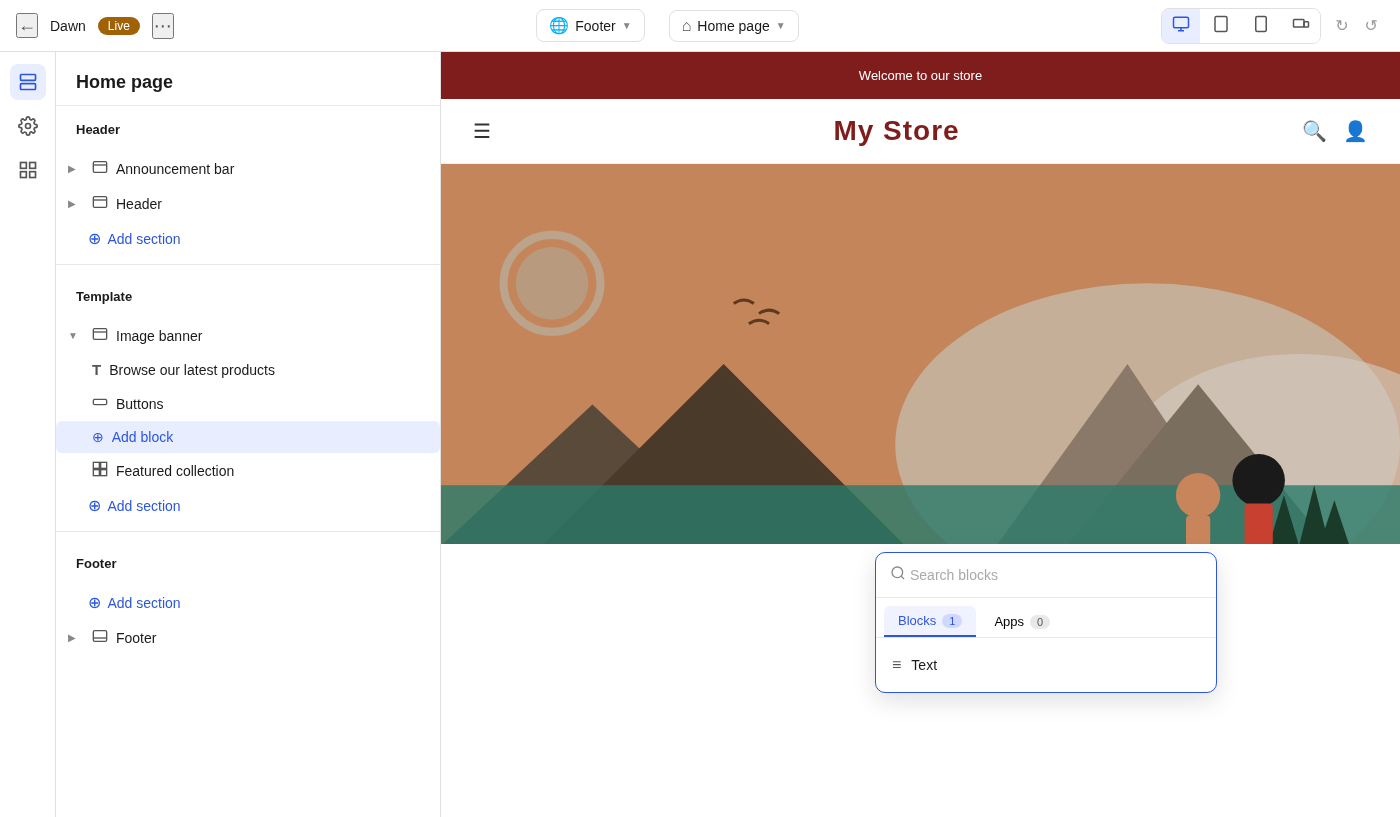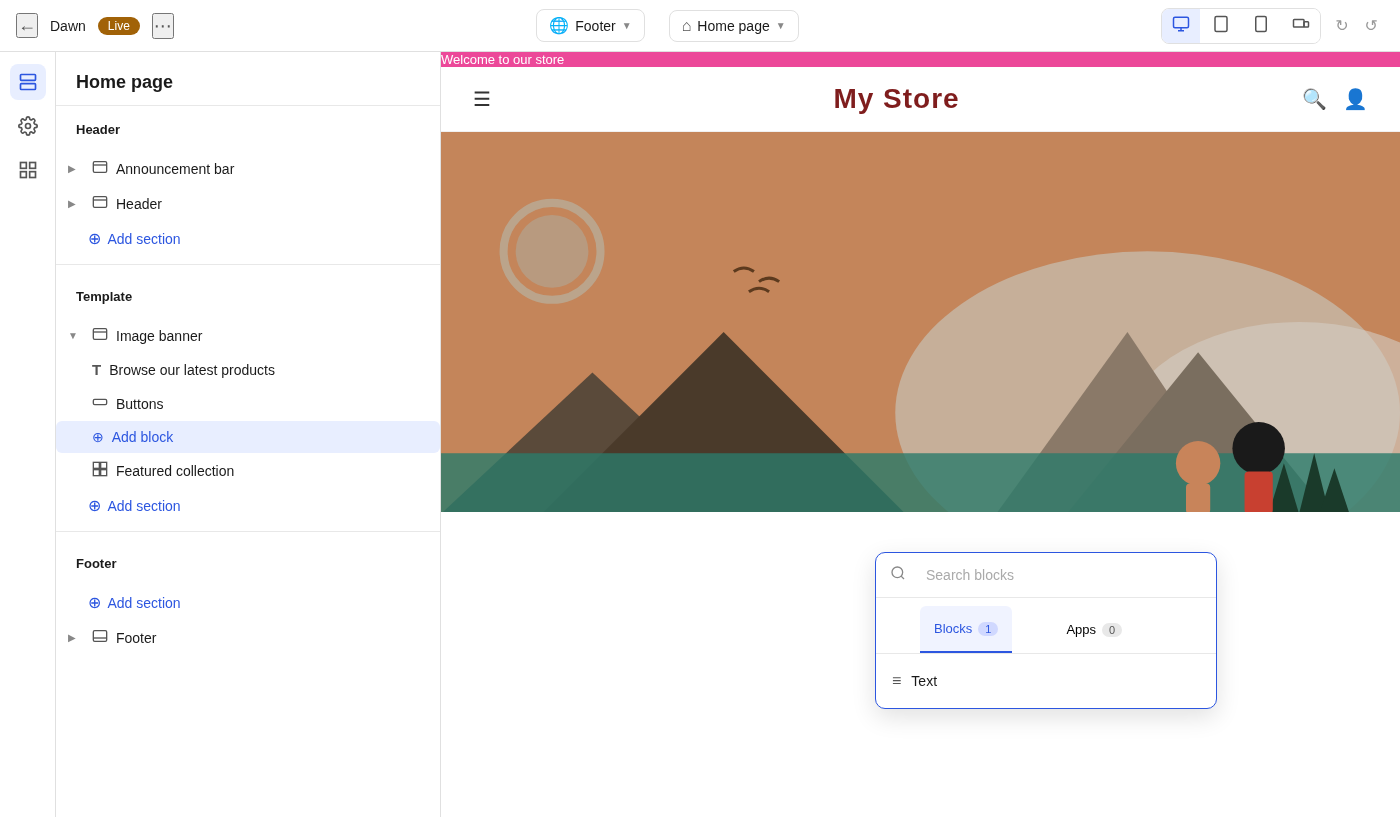--- a/index.html
+++ b/index.html
@@ -51,38 +51,38 @@
     .add-section-btn { display: flex; align-items: center; gap: 6px; padding: 8px 12px; cursor: pointer; color: #2c56e0; font-size: 14px; margin-left: 20px; }
     .add-icon { font-size: 16px; }
 
     .sidebar-divider { height: 1px; background: #e8e8e8; margin: 8px 0; }
 
     
     .preview-area { flex: 1; overflow: hidden; position: relative; background: #f0f0f0; }
     .preview-frame { width: 100%; height: 100%; background: #fff; overflow: hidden; position: relative; }
 
     
-    .store-announcement { background: #ec4899; color: #fff; padding: 0; font-size: 13px; }
+    .store-announcement { background: #7f1d1d; color: #fff; text-align: center; padding: 16px; font-size: 13px; }
     .store-nav { display: flex; align-items: center; justify-content: space-between; padding: 16px 32px; background: #fff; border-bottom: 1px solid #f0f0f0; }
     .store-menu-icon { font-size: 20px; color: #333; }
     .store-logo { font-size: 28px; font-weight: 700; color: #7f1d1d; letter-spacing: 1px; }
     .store-nav-icons { display: flex; gap: 16px; font-size: 20px; color: #333; }
 
     
     .hero-image { width: 100%; height: 380px; background: linear-gradient(135deg, #c4855a 0%, #8b5e3c 30%, #a0785a 50%, #d4a574 70%, #b8956a 100%); position: relative; overflow: hidden; }
 
     
     .popup-overlay { position: absolute; top: 0; left: 0; right: 0; bottom: 0; pointer-events: none; }
     .blocks-popup { position: absolute; top: 500px; left: 434px; width: 342px; background: #fff; border: 1.5px solid #2c56e0; border-radius: 10px; box-shadow: 0 8px 24px rgba(0,0,0,0.12); pointer-events: all; }
-    .popup-search { display: flex; align-items: center; gap: 20px; padding: 12px 14px; border-bottom: 1px solid #e8e8e8; }
+    .popup-search { display: flex; align-items: center; gap: 4px; padding: 12px 14px; border-bottom: 1px solid #e8e8e8; }
     .popup-search-icon { color: #888; font-size: 16px; }
     .popup-search-input { flex: 1; border: none; outline: none; font-size: 14px; color: #1a1a1a; background: transparent; }
     .popup-search-input::placeholder { color: #aaa; }
     .popup-tabs { display: flex; padding: 8px 8px 0 8px; gap: 4px; border-bottom: 1px solid #e8e8e8; }
-    .popup-tab { padding: 15px 14px; border-radius: 6px 6px 0 0; font-size: 13px; cursor: pointer; display: flex; align-items: center; gap: 6px; margin-left: 36px; }
+    .popup-tab { padding: 7px 14px; border-radius: 6px 6px 0 0; font-size: 13px; cursor: pointer; display: flex; align-items: center; gap: 6px; }
     .popup-tab.active { background: #f0f3ff; color: #2c56e0; border-bottom: 2px solid #2c56e0; }
     .popup-tab-badge { background: #e8e8e8; color: #555; border-radius: 10px; padding: 1px 7px; font-size: 11px; }
     .popup-tab.active .popup-tab-badge { background: #d0d8ff; color: #2c56e0; }
     .popup-list { padding: 8px 0; }
     .popup-list-item { display: flex; align-items: center; gap: 10px; padding: 10px 16px; cursor: pointer; }
     .popup-list-icon { font-size: 16px; color: #555; }
     .popup-list-label { font-size: 14px; color: #1a1a1a; }
 
     
     .hero-svg { position: absolute; top: 0; left: 0; width: 100%; height: 100%; }

